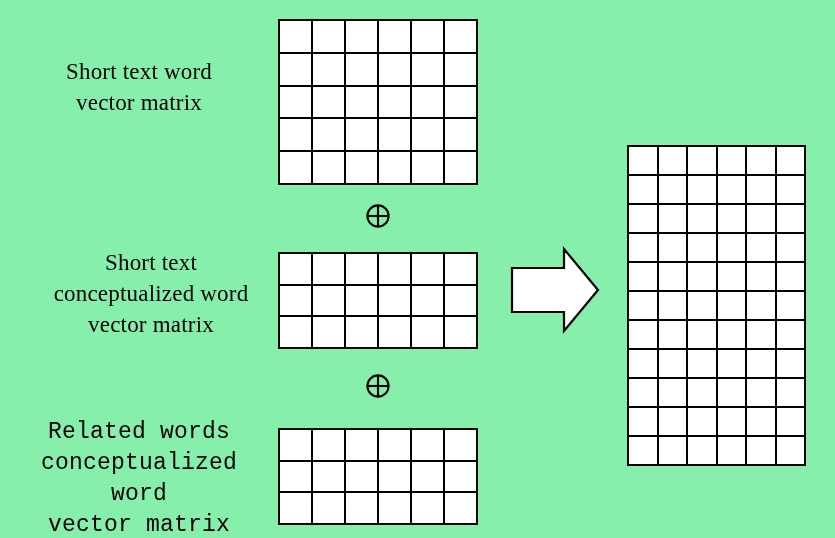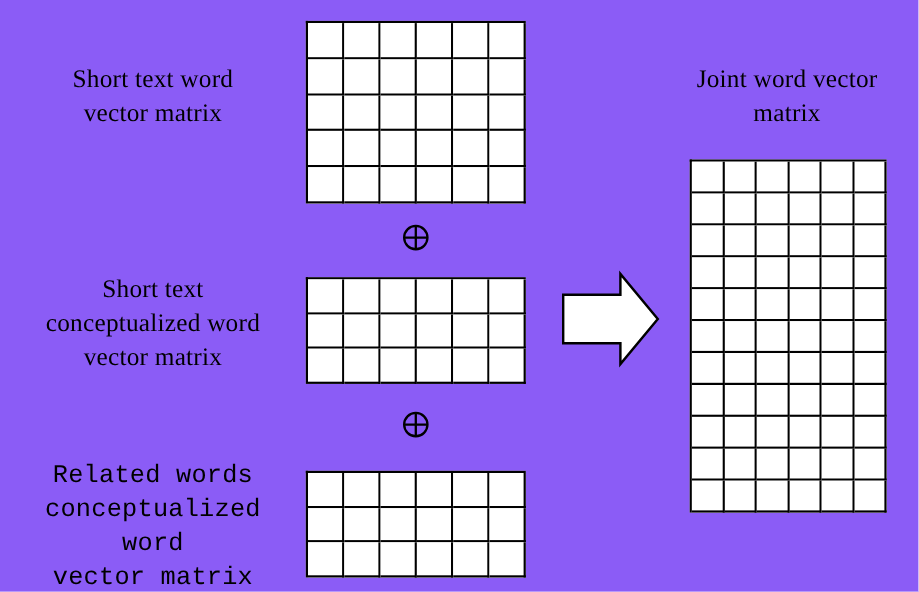--- a/index.html
+++ b/index.html
@@ -4,21 +4,21 @@
 <style>
   html, body {
     margin: 0;
     padding: 0;
     background: #ffffff;
   }
   #canvas {
     position: relative;
     width: 835px;
     height: 538px;
-    background: #8b5cf6;
+    background: #86efac;
     overflow: hidden;
     font-family: "Liberation Serif", "DejaVu Serif", serif;
     color: #000000;
   }
 
   
   .label {
     position: absolute;
     text-align: center;
     font-size: 23px;
@@ -57,30 +57,28 @@
   }
 </style>
 </head>
 <body>
 
 <div id="canvas">
 
   <div class="label" style="left:14px; top:56px; width:250px;">Short text word
 vector matrix</div>
 
-  <div class="label" style="left:6px; top:247px; width:266px;">Short text
+  <div class="label" style="left:18px; top:247px; width:266px;">Short text
 conceptualized word
 vector matrix</div>
 
   <div class="label" style="left:6px; top:417px; width:266px;font-family:Liberation Mono, monospace;">Related words
 conceptualized word
 vector matrix</div>
 
-  <div class="label" style="left:596px; top:56px; width:239px;">Joint word vector
-matrix</div>
 
   <div class="matrix" id="m-short-text-word" style="left: 278px; top: 19px; width: 200px; height: 166px; grid-template-columns: repeat(6, 1fr); grid-template-rows: repeat(5, 1fr);">
       <div class="cell"></div>
       <div class="cell"></div>
       <div class="cell"></div>
       <div class="cell"></div>
       <div class="cell"></div>
       <div class="cell"></div>
       <div class="cell"></div>
       <div class="cell"></div>

